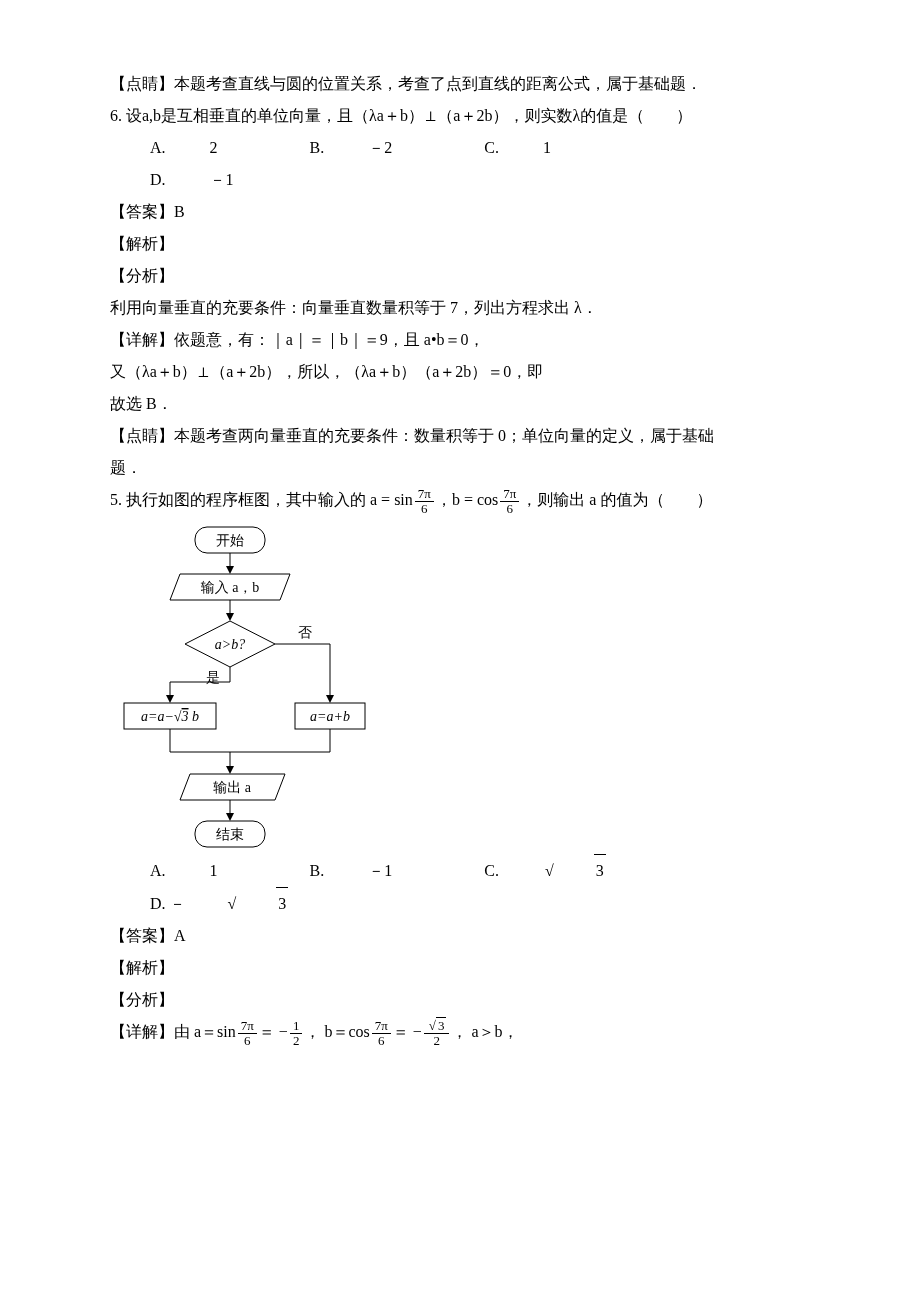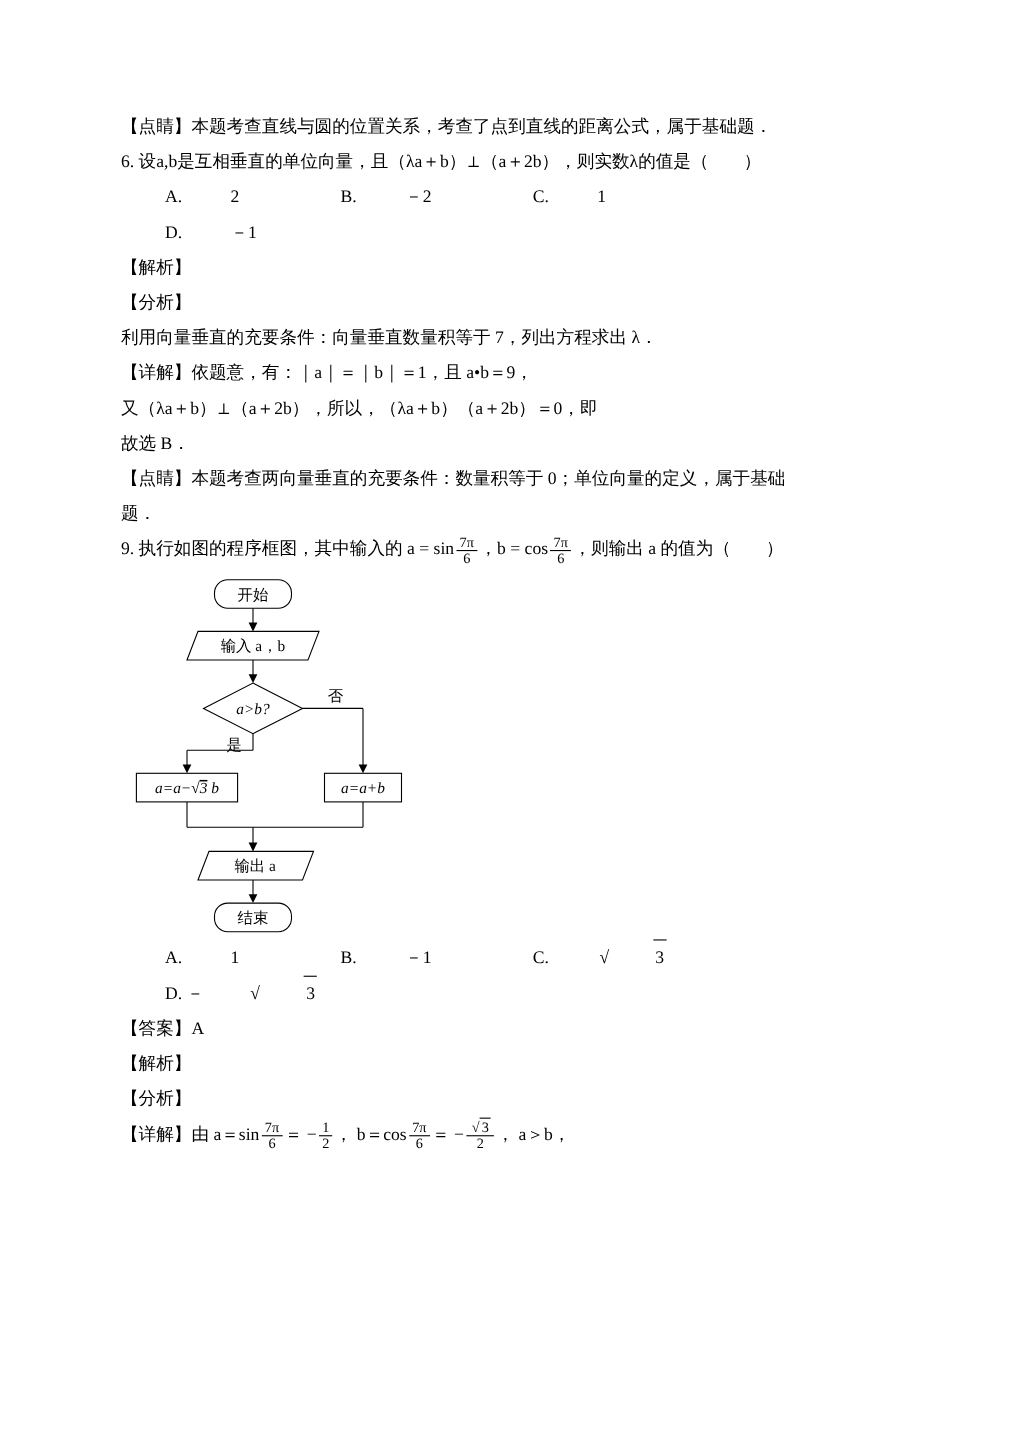--- a/index.html
+++ b/index.html
@@ -7,21 +7,21 @@
     padding: 0;
     background: #ffffff;
     font-family: "SimSun", "宋体", serif;
     font-size: 16px;
     color: #000000;
     line-height: 2;
   }
   .page {
     width: 829px;
     min-height: 1302px;
-    padding: 100px 110px 60px 110px;
+    padding: 68px 110px 60px 110px;
     box-sizing: border-box;
   }
   .line {
     display: block;
   }
   .opts span {
     display: inline-block;
     margin-right: 24px;
     margin-left: 40px;
   }
@@ -73,32 +73,35 @@
 
   <span class="line">6. 设a,b是互相垂直的单位向量，且（λa＋b）⊥（a＋2b），则实数λ的值是（　　）</span>
 
   <span class="line opts">
     <span>A. <span>2</span></span>
     <span>B. <span>－2</span></span>
     <span>C. <span>1</span></span>
     <span>D. <span>－1</span></span>
   </span>
 
+  <span class="line">
+    <span>【答案】</span><span>B</span>
+  </span>
   <span class="line">【解析】</span>
   <span class="line">【分析】</span>
   <span class="line">利用向量垂直的充要条件：向量垂直数量积等于 7，列出方程求出 λ．</span>
   <span class="line">
-    <span>【详解】</span><span>依题意，有：｜a｜＝｜b｜＝1，且 a•b＝9，</span>
+    <span>【详解】</span><span>依题意，有：｜a｜＝｜b｜＝9，且 a•b＝0，</span>
   </span>
   <span class="line">又（λa＋b）⊥（a＋2b），所以，（λa＋b）（a＋2b）＝0，即</span>
   <span class="line">故选 B．</span>
   <span class="line">【点睛】本题考查两向量垂直的充要条件：数量积等于 0；单位向量的定义，属于基础题．</span>
 
   <span class="line">
-    <span>9. 执行如图的程序框图，其中输入的 a = sin</span><span class="frac"><span class="num">7π</span><span class="den">6</span></span><span>，b = cos</span><span class="frac"><span class="num">7π</span><span class="den">6</span></span><span>，则输出 a 的值为（　　）</span>
+    <span>5. 执行如图的程序框图，其中输入的 a = sin</span><span class="frac"><span class="num">7π</span><span class="den">6</span></span><span>，b = cos</span><span class="frac"><span class="num">7π</span><span class="den">6</span></span><span>，则输出 a 的值为（　　）</span>
   </span>
 
   <div class="flowchart">
     <svg viewBox="0 0 260 330">
 
       <rect x="85" y="5" width="70" height="26" rx="12" ry="12" fill="#fff" stroke="#000"></rect>
       <text x="120" y="23" text-anchor="middle" class="fc-text">开始</text>
       <line x1="120" y1="31" x2="120" y2="48" stroke="#000"></line>
       <polygon points="120,52 116,44 124,44" fill="#000"></polygon>
 

